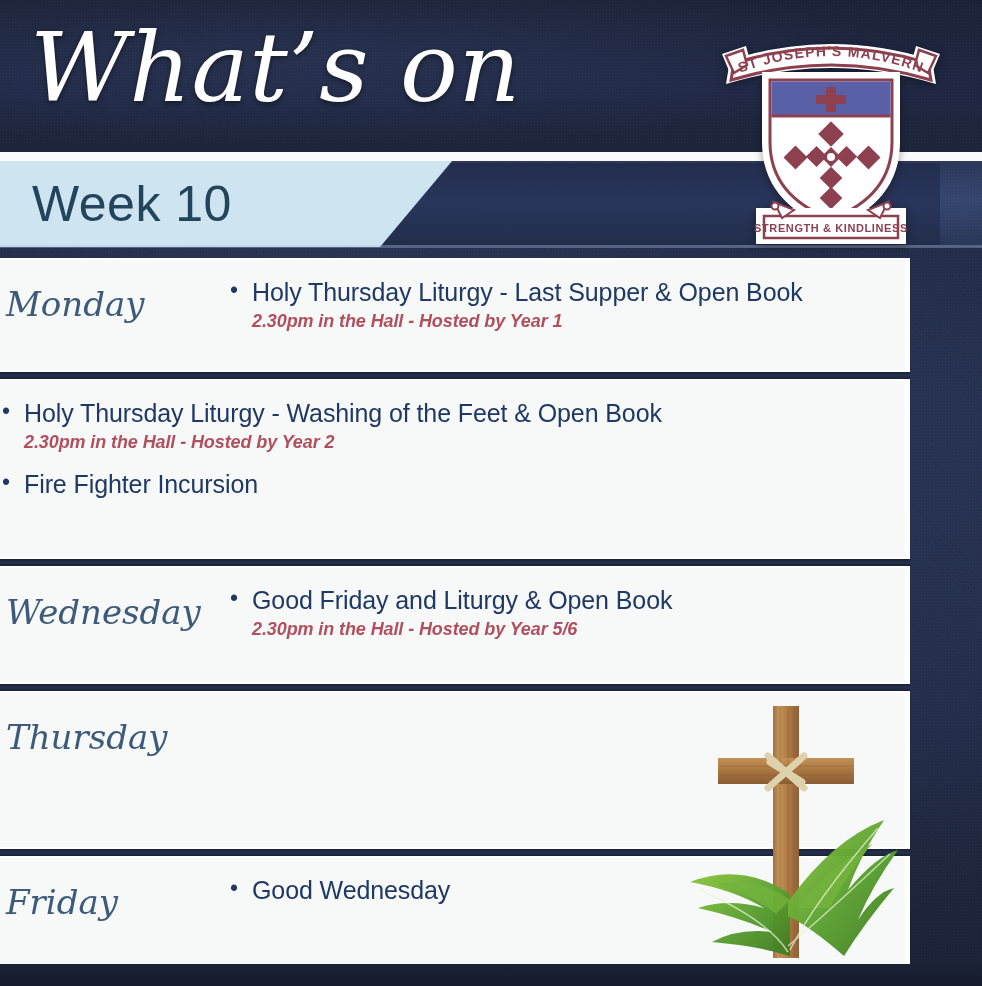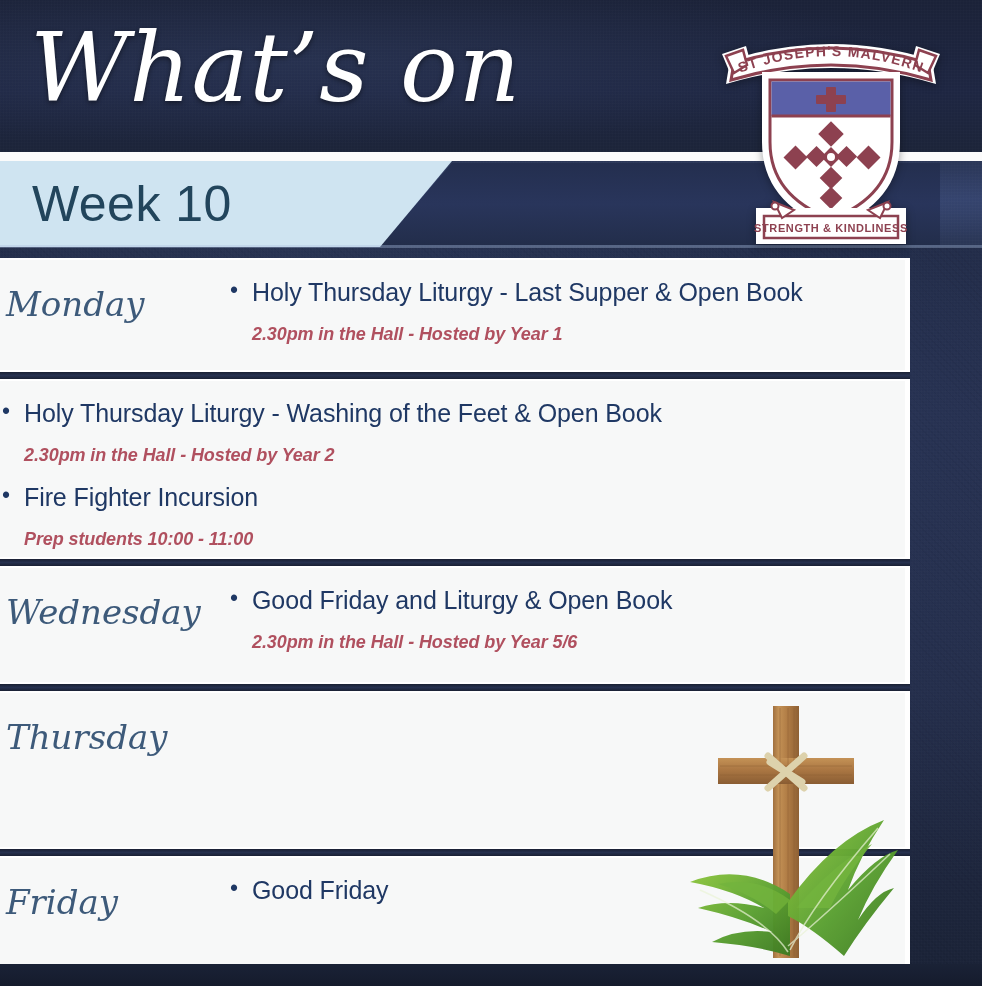--- a/index.html
+++ b/index.html
@@ -211,21 +211,21 @@
   .event-title::before {
     content: "\2022";
     position: absolute;
     left: 2px;
     top: -1px;
     font-size: 23px;
     color: #1f3864;
   }
   .event-detail {
     padding-left: 24px;
-    margin-top: 14px;
+    margin-top: 1px;
     font-family: "Liberation Sans", sans-serif;
     font-style: italic;
     font-weight: bold;
     font-size: 18px;
     line-height: 1.3;
     color: #b0505f;
     letter-spacing: -0.1px;
   }
 
   .row-mon     { height: 114px; }
@@ -339,21 +339,20 @@
     <div class="row-gap"></div>
 
     <div class="day-row row-tue">
       <div class="events">
         <div class="event">
           <div class="event-title">Holy Thursday Liturgy - Washing of the Feet &amp; Open Book</div>
           <div class="event-detail">2.30pm in the Hall - Hosted by Year 2</div>
         </div>
         <div class="event">
           <div class="event-title">Fire Fighter Incursion</div>
-          <div class="event-detail">Prep students 10:00 - 11:00</div>
         </div>
       </div>
     </div>
     <div class="row-gap"></div>
 
     <div class="day-row row-wed">
       <div class="day-name">Wednesday</div>
       <div class="events">
         <div class="event">
           <div class="event-title">Good Friday and Liturgy &amp; Open Book</div>
@@ -365,21 +364,21 @@
 
     <div class="day-row row-thu">
       <div class="day-name">Thursday</div>
     </div>
     <div class="row-gap"></div>
 
     <div class="day-row row-fri">
       <div class="day-name">Friday</div>
       <div class="events">
         <div class="event">
-          <div class="event-title">Good Friday</div>
+          <div class="event-title">Good Wednesday</div>
         </div>
       </div>
     </div>
 
   </div>
 
   <div class="easter-art">
     <svg viewBox="0 0 240 270" width="240" height="270" xmlns="http://www.w3.org/2000/svg">
       <defs>
         <linearGradient id="woodV" x1="0" y1="0" x2="1" y2="0">

